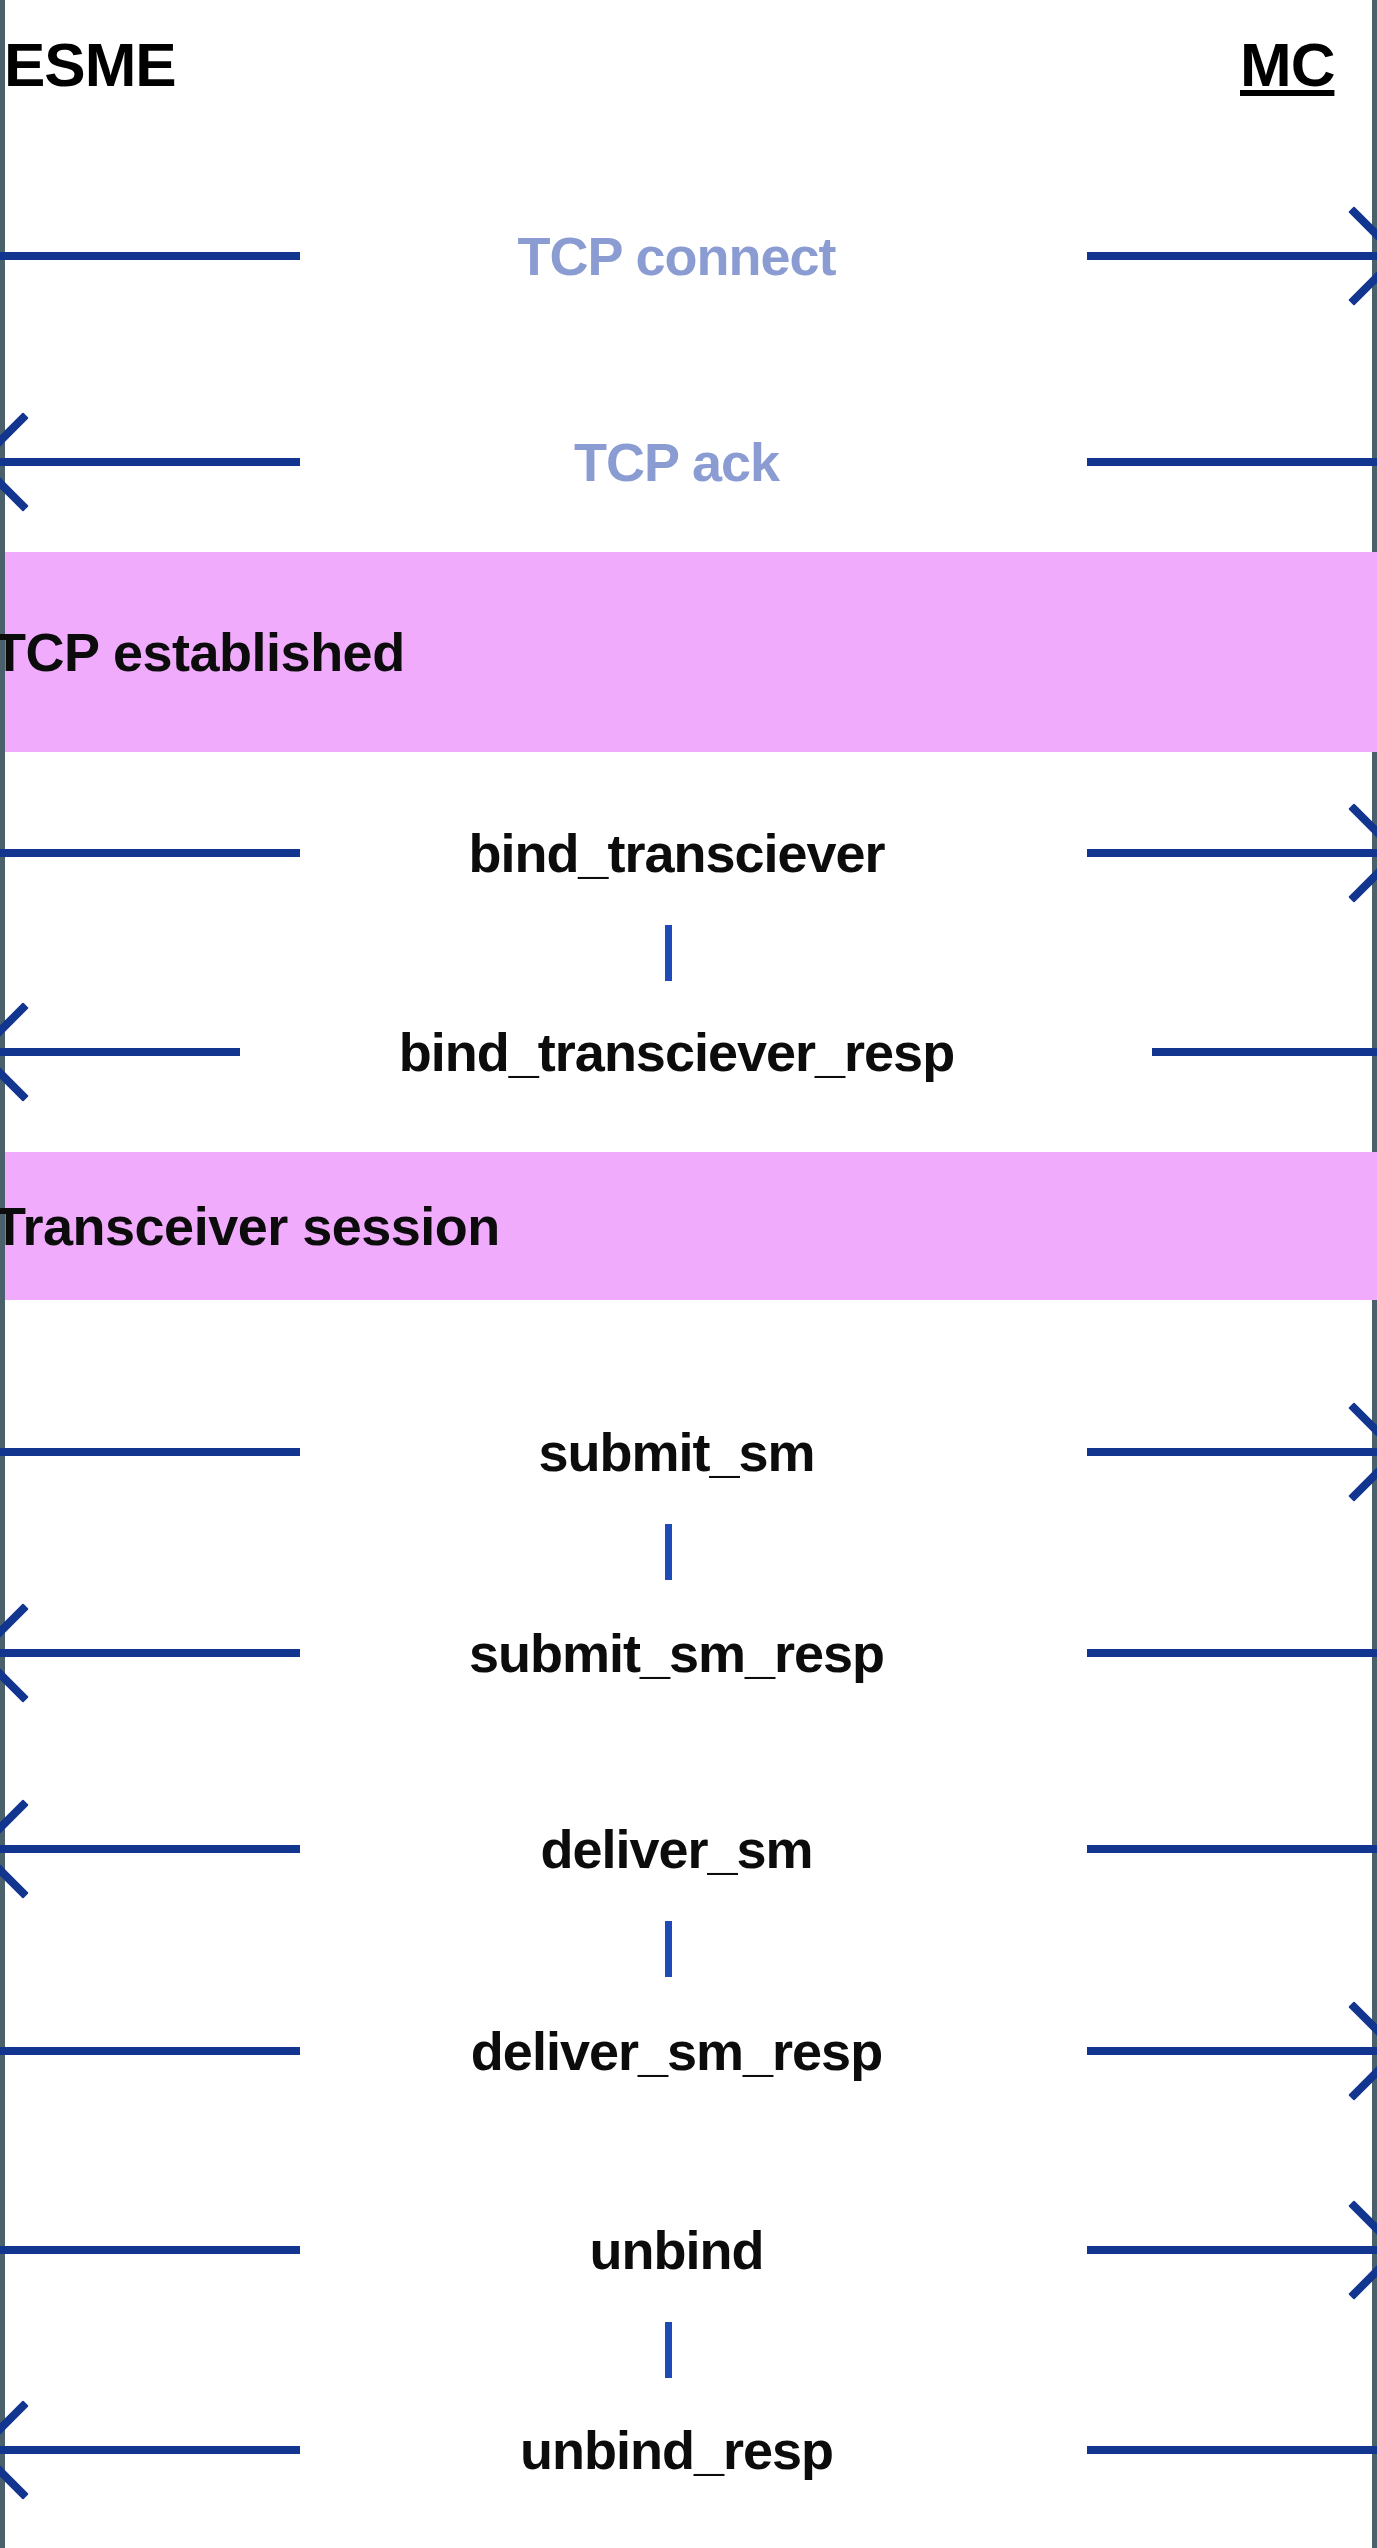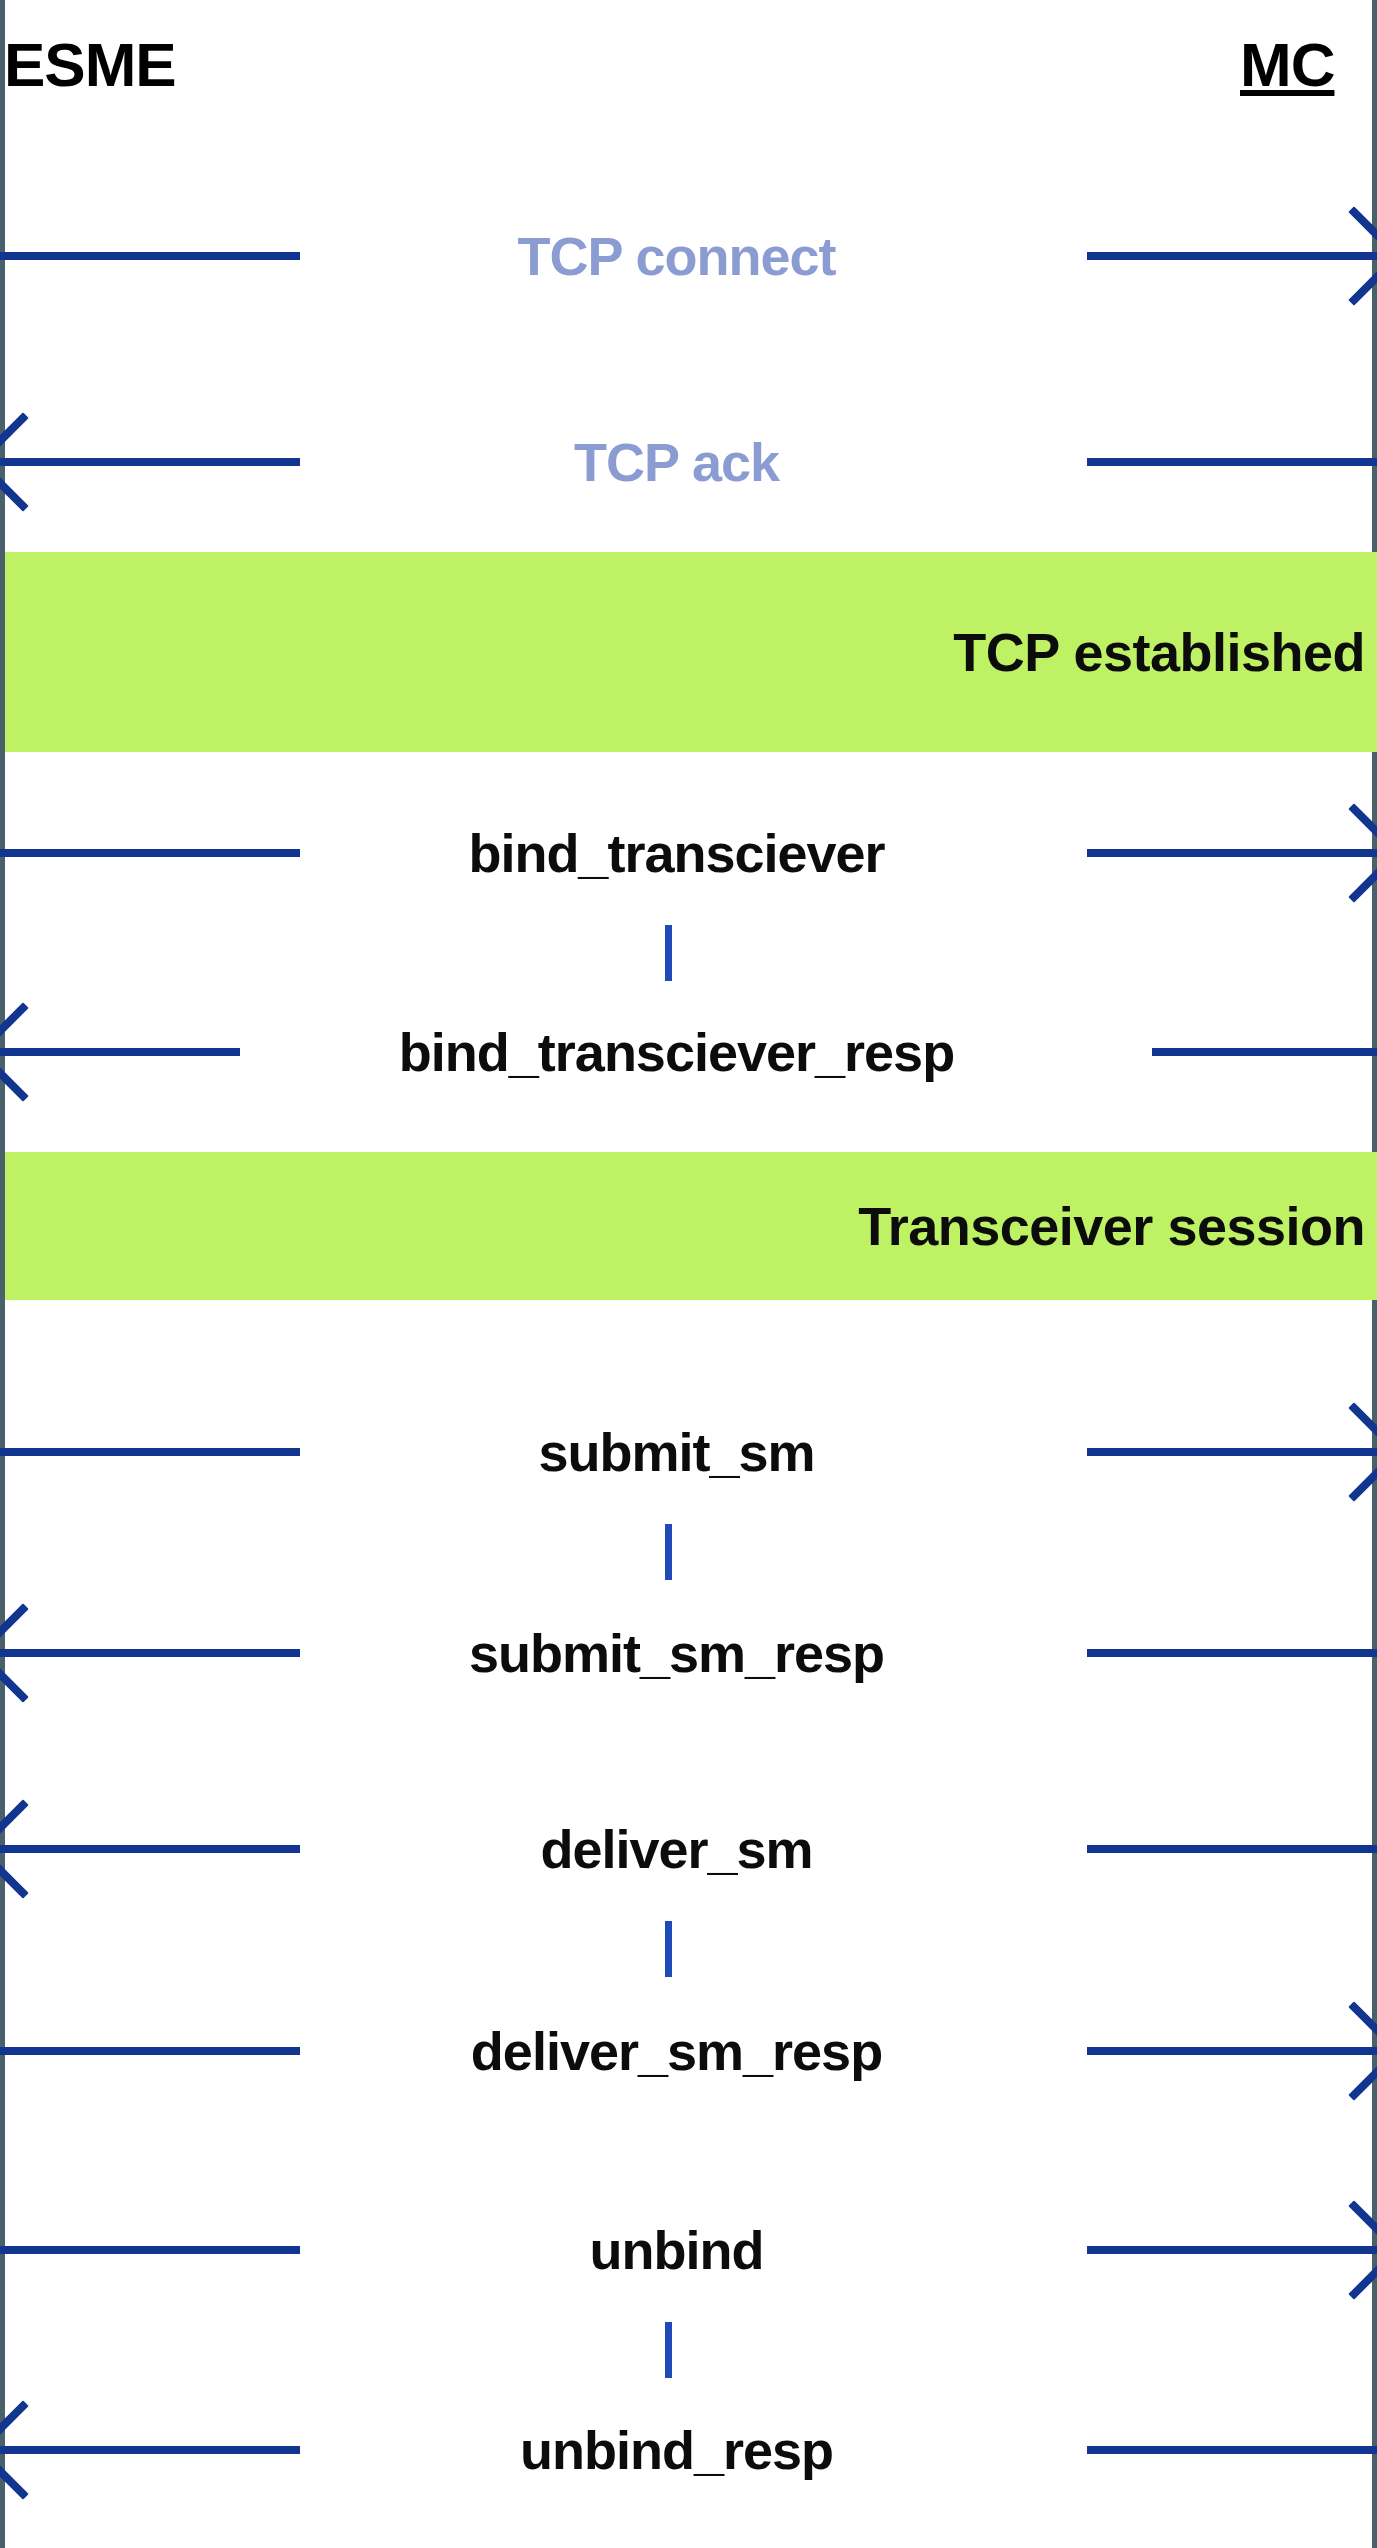--- a/index.html
+++ b/index.html
@@ -49,24 +49,24 @@
     margin-top: 24px;
   }
   .actor.left  { left: 4px; }
   .actor.right { left: 1240px; text-decoration: underline; }
 
   
   .banner {
     position: absolute;
     left: 5px;
     width: 1372px;
-    background: #bef264;
+    background: #f0abfc;
     display: flex;
     align-items: center;
-    justify-content: flex-end;
+    justify-content: flex-start;
     z-index: 2;
   }
   .banner-label {
     font-size: 54px;
     font-weight: 700;
     color: #0c0c0c;
     letter-spacing: -0.5px;
     white-space: nowrap;
     transform: translateX(-12px);
   }

